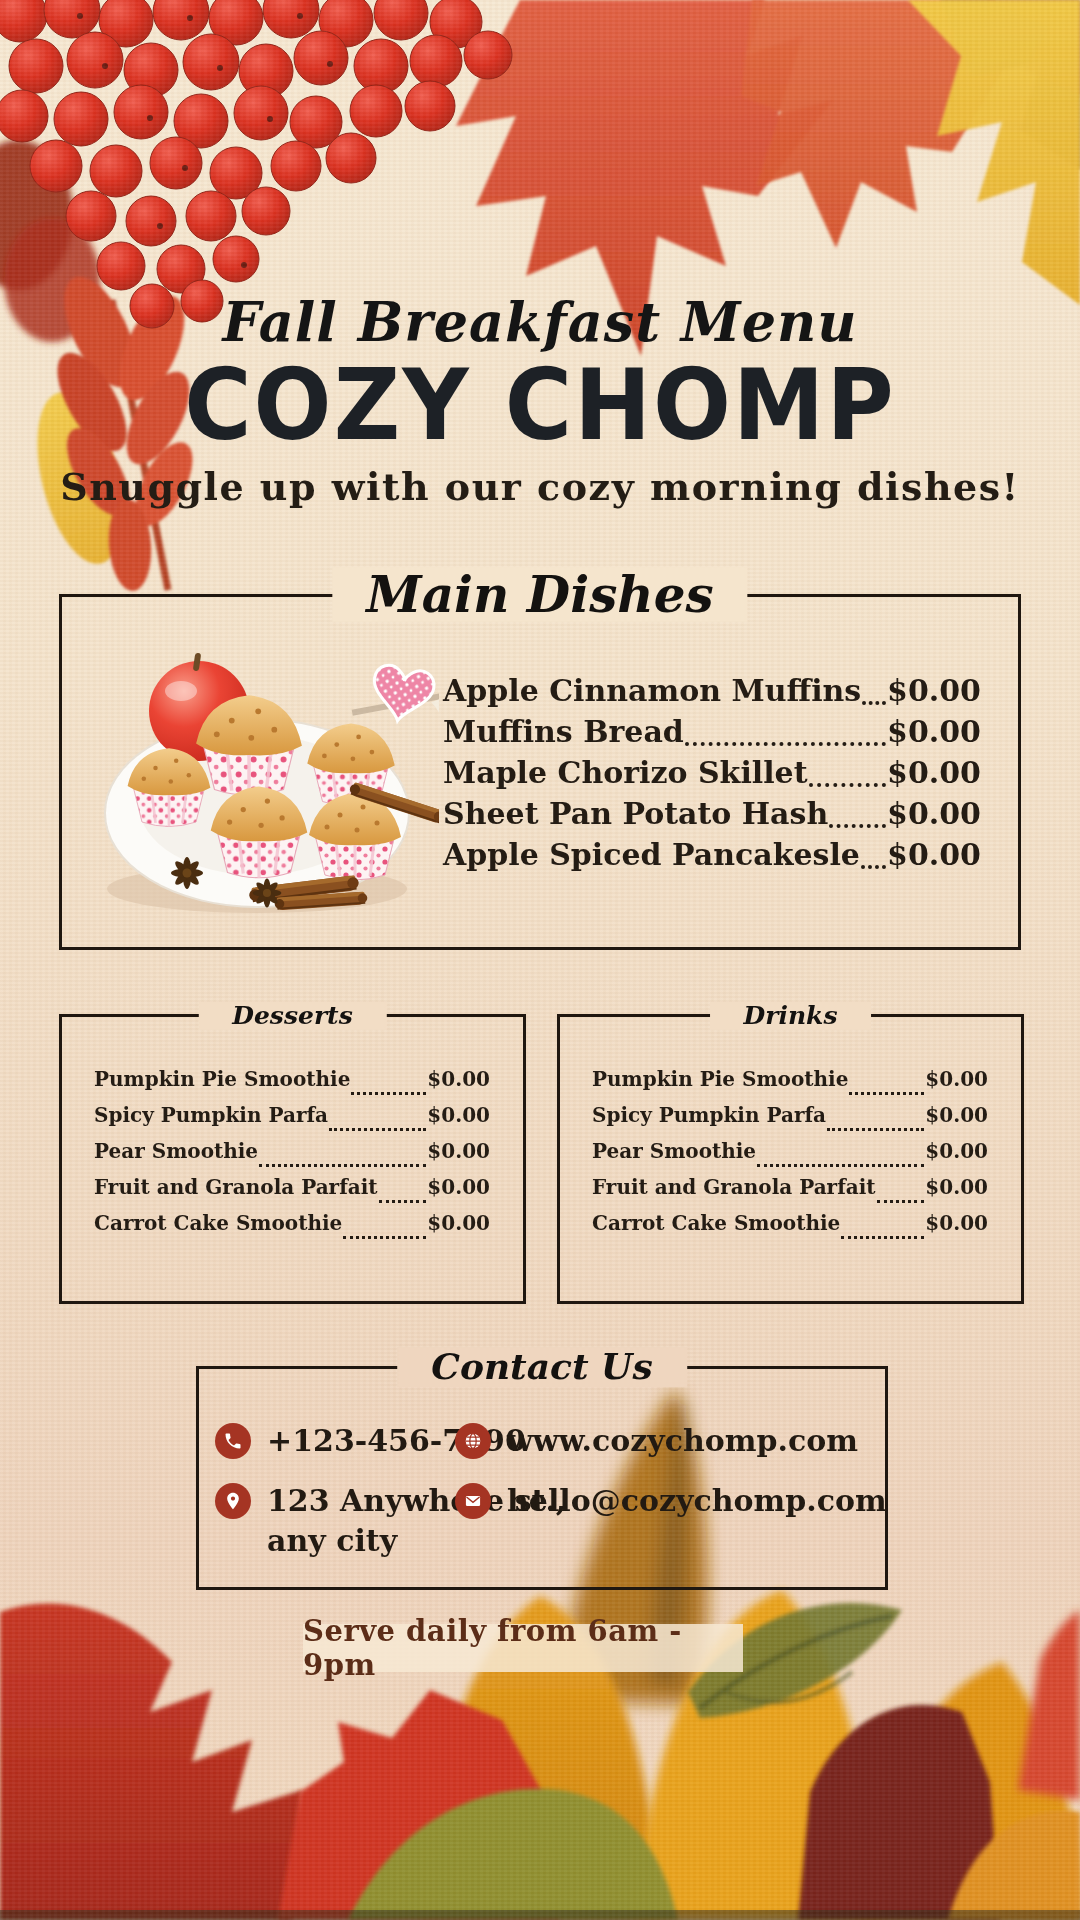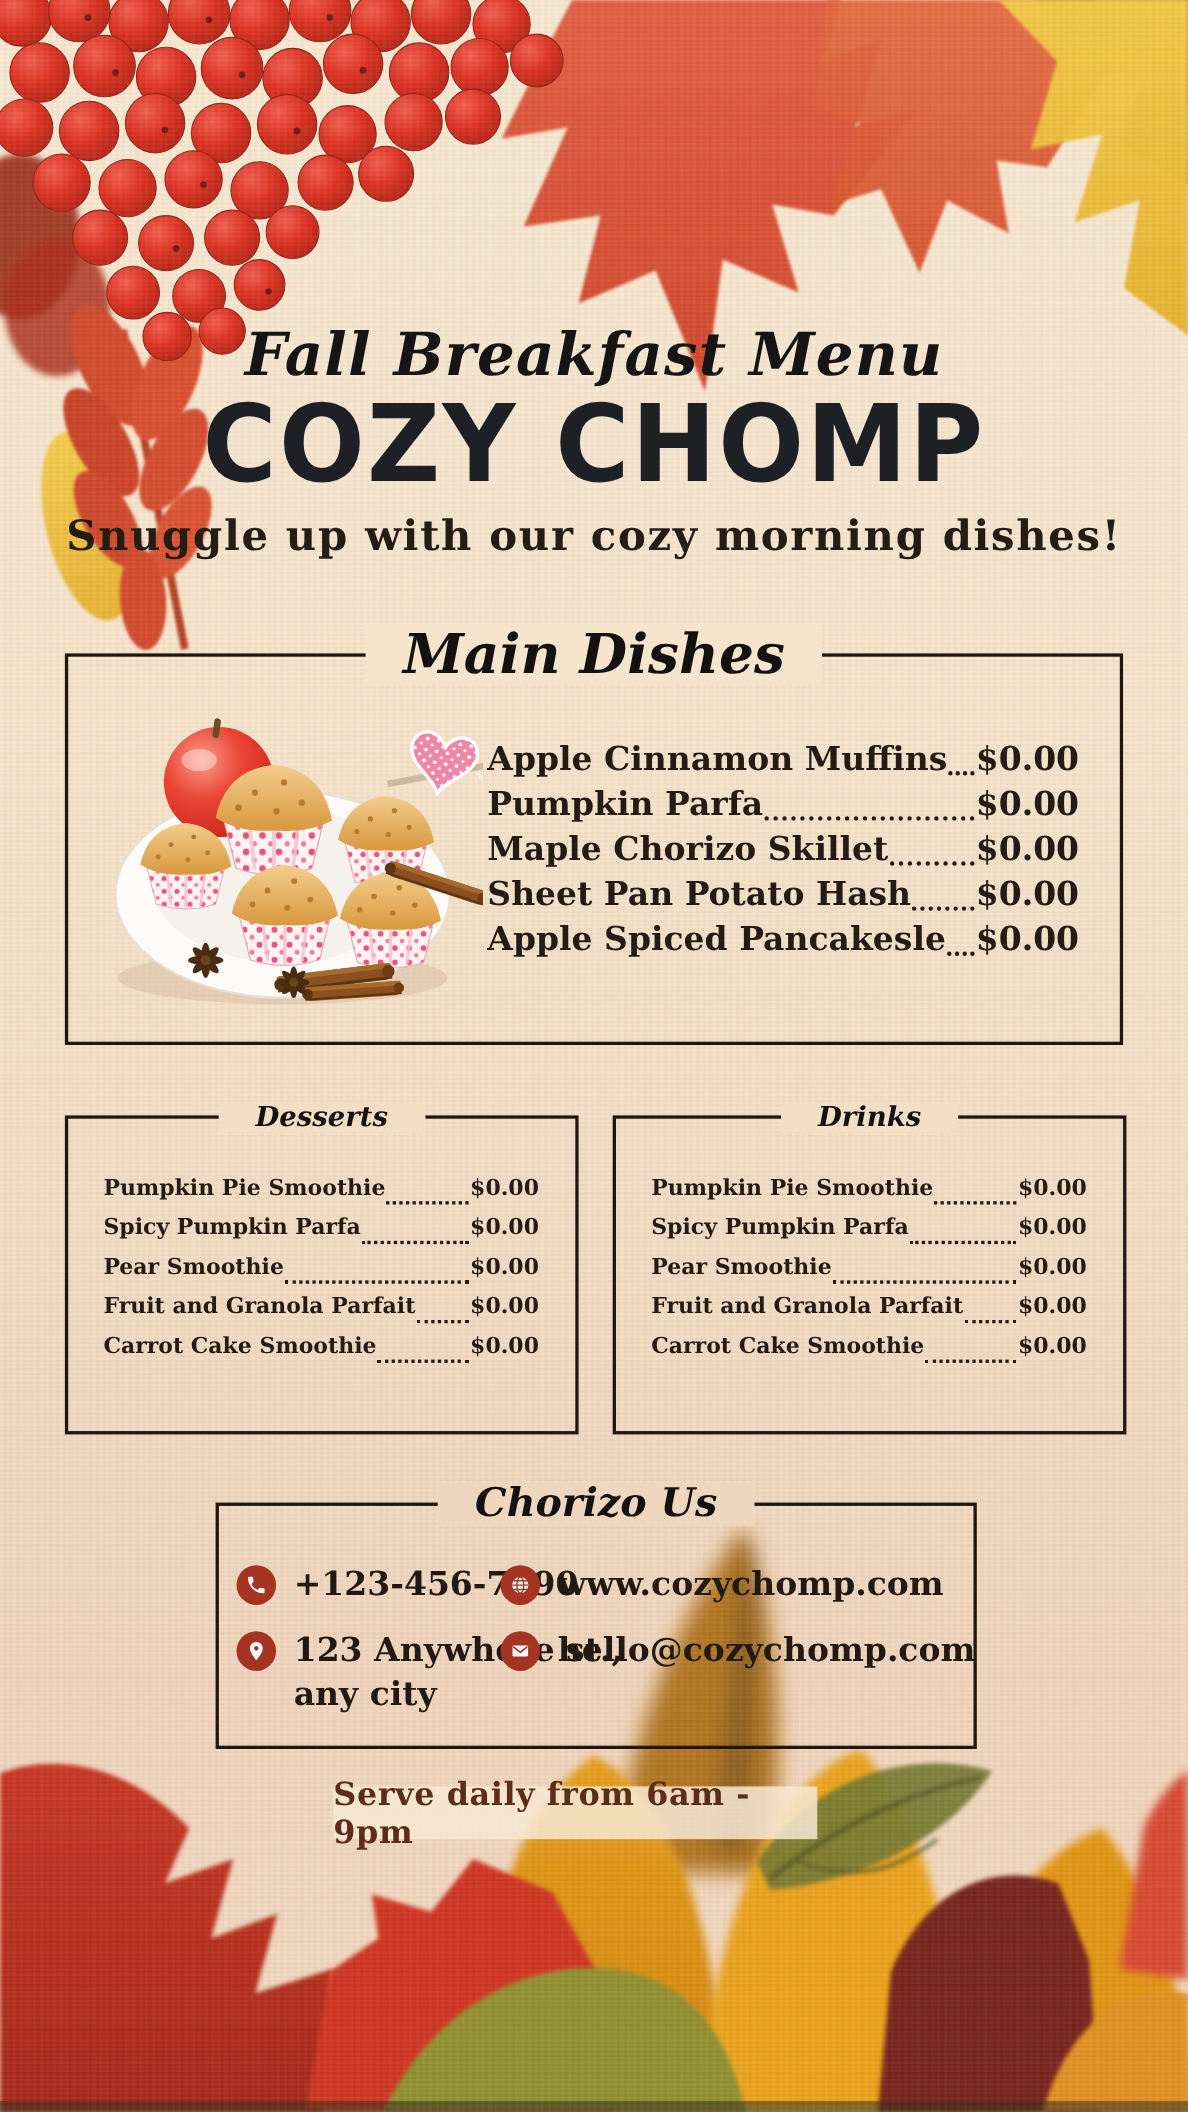--- a/index.html
+++ b/index.html
@@ -338,21 +338,21 @@
 
       <div class="list" id="list-main">
 
           <div class="row">
             <span class="nm">Apple Cinnamon Muffins</span>
             <span class="ld"></span>
             <span class="pr">$0.00</span>
           </div>
 
           <div class="row">
-            <span class="nm">Pumpkin Parfa</span>
+            <span class="nm">Muffins Bread</span>
             <span class="ld"></span>
             <span class="pr">$0.00</span>
           </div>
 
           <div class="row">
             <span class="nm">Maple Chorizo Skillet</span>
             <span class="ld"></span>
             <span class="pr">$0.00</span>
           </div>
 
@@ -436,21 +436,21 @@
 
           <div class="row">
             <span class="nm">Carrot Cake Smoothie</span>
             <span class="ld"></span>
             <span class="pr">$0.00</span>
           </div>
         </div>
     </div>
 
     <div class="box" id="box-contact">
-      <div class="box-title">Chorizo Us</div>
+      <div class="box-title">Contact Us</div>
 
       <div class="c-col" id="c-col1">
         <div class="c-row">
           <span class="c-ic">
             <svg width="20" height="20" viewBox="0 0 24 24">
                 <path fill="#ffffff" d="M6.62 10.79c1.44 2.83 3.76 5.14 6.59 6.59l2.2-2.2c.27-.27.67-.36 1.02-.24 1.12.37 2.33.57 3.57.57.55 0 1 .45 1 1V20c0 .55-.45 1-1 1-9.39 0-17-7.61-17-17 0-.55.45-1 1-1h3.5c.55 0 1 .45 1 1 0 1.25.2 2.45.57 3.57.11.35.03.74-.25 1.02l-2.2 2.2z"></path>
               </svg>
           </span>
           <span class="c-tx">+123-456-7890</span>
         </div>

